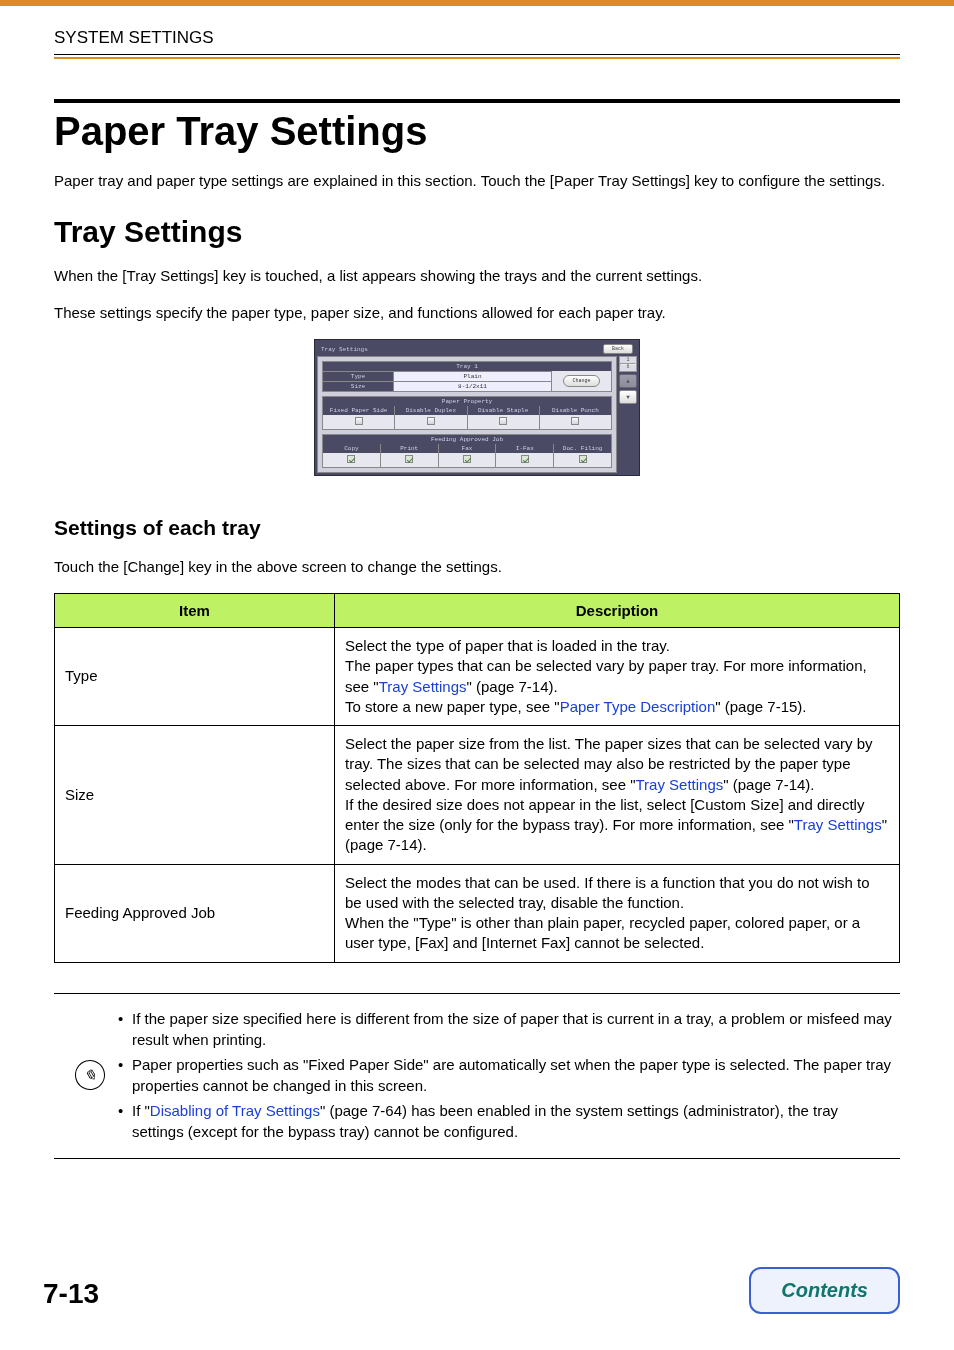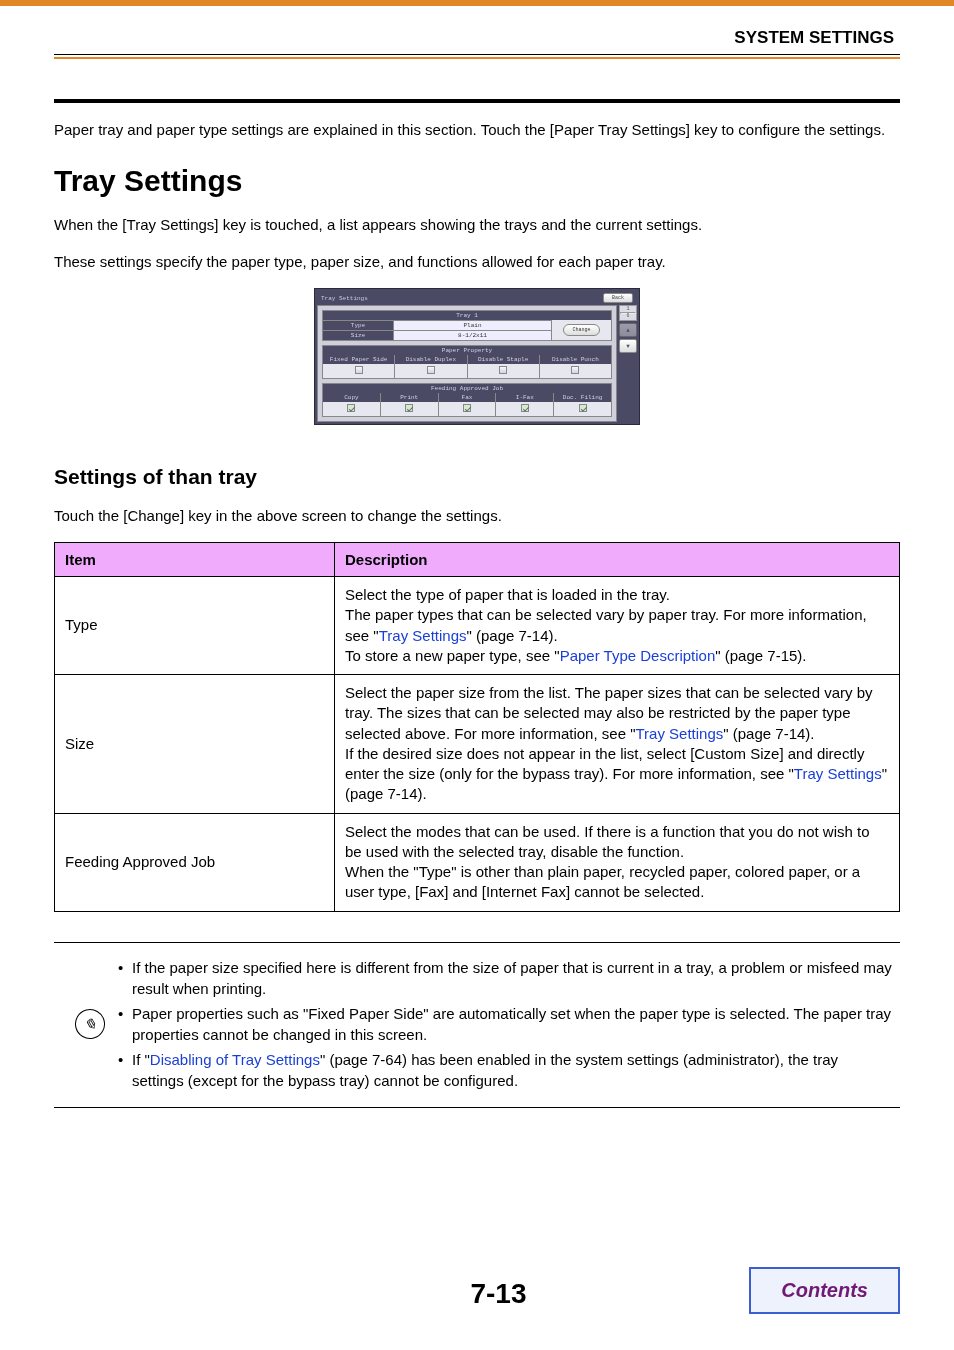--- a/index.html
+++ b/index.html
@@ -9,21 +9,21 @@
     height: 1350px;
     font-family: Arial, Helvetica, sans-serif;
     font-size: 15px;
     color: #000;
     background: #fff;
     position: relative;
   }
   .orange-bar { background: #e08826; height: 6px; width: 100%; }
   .page { padding: 0 54px; }
   .header-area { margin-top: 22px; }
-  .sys-label { font-weight: bold; font-size: 17px; text-align: right; padding-right: 6px; }
+  .sys-label { font-weight: normal; font-size: 17px; text-align: left; padding-right: 6px; }
   .under-header { border-bottom: 1px solid #000; margin-top: 6px; }
   .orange-under { height: 2px; background: #e08826; width: 100%; margin-top: 2px; }
   .thick-rule { border-top: 4px solid #000; margin-top: 40px; }
   h1 { font-size: 40px; margin: 6px 0 14px 0; font-weight: bold; }
   h2.section { font-size: 30px; margin: 24px 0 10px 0; font-weight: bold; }
   h3.sub { font-size: 21px; margin: 8px 0 10px 0; font-weight: bold; }
   p { margin: 16px 0; line-height: 1.4; }
   a.link { color: #1a3fd6; }
 
   
@@ -65,57 +65,58 @@
   .side-col { width:18px; margin-left:2px; display:flex; flex-direction:column; gap:2px; }
   .side-frac { background:#dadce6; border:1px solid #999; text-align:center; font-size:5px; line-height:1; padding:1px 0; color:#555; }
   .side-hr { border-top:1px solid #999; margin:0; }
   .side-btn { background:linear-gradient(#fff,#ddd); border:1px solid #888; height:14px; display:flex; align-items:center; justify-content:center; border-radius:2px; color:#555; }
   .side-btn.disabled { opacity:.45; }
   .shot-flex { display:flex; }
 
   
   table.settings { border-collapse: collapse; width: 100%; margin-top: 12px; }
   table.settings th, table.settings td { border: 1px solid #000; padding: 8px 10px; vertical-align: top; font-size: 15px; }
-  table.settings th { background: #f0abfc; text-align: left; font-weight: bold; }
+  table.settings th { background: #bef264; text-align: center; font-weight: bold; }
   table.settings td.item { width: 280px; vertical-align: middle; }
   table.settings td { line-height: 1.35; }
 
   
   .note-box { border-top: 1px solid #000; border-bottom: 1px solid #000; margin-top: 30px; padding: 10px 8px 12px 8px; display:flex; }
   .note-icon-wrap { width: 56px; display:flex; align-items:center; justify-content:center; flex-shrink:0; }
   .note-icon { width:30px; height:30px; border:1.5px solid #000; border-radius:50%; display:flex; align-items:center; justify-content:center; font-size:16px; font-style:italic; transform:rotate(-15deg); }
   .note-icon span { transform:rotate(15deg) skewX(-10deg); }
   .note-list { list-style:none; margin:0; padding:0; flex:1; }
   .note-list li { position:relative; padding-left:14px; margin:4px 0; line-height:1.4; }
   .note-list li::before { content:"•"; position:absolute; left:0; }
 
   
   .footer { position:absolute; bottom:40px; left:0; right:0; }
-  .page-num { text-align:center; font-size:28px; font-weight:bold;padding-left:43px; }
+  .page-num { text-align:left; font-size:28px; font-weight:bold;padding-left:43px; }
   .contents-btn {
     position:absolute; right:54px; bottom:-4px;
-    border:2px solid #3a5fd0; border-radius:0; background:#eef2fc;
-    padding:10px 30px; color:#701a75; font-weight:bold; font-size:20px;
+    border:2px solid #3a5fd0; border-radius:12px; background:#eef2fc;
+    padding:10px 30px; color:#0f766e; font-weight:bold; font-size:20px;
     font-style:italic;
   }
 </style>
 </head>
 <body>
 
 <div class="orange-bar"></div>
 
 <div class="page">
 
   <div class="header-area">
     <div class="sys-label">SYSTEM SETTINGS</div>
     <div class="under-header"></div>
     <div class="orange-under"></div>
   </div>
 
   <div class="thick-rule"></div>
+  <h1>Paper Tray Settings</h1>
   <p>Paper tray and paper type settings are explained in this section. Touch the [Paper Tray Settings] key to configure the settings.</p>
 
   <h2 class="section">Tray Settings</h2>
   <p>When the [Tray Settings] key is touched, a list appears showing the trays and the current settings.</p>
   <p>These settings specify the paper type, paper size, and functions allowed for each paper tray.</p>
 
   <div class="shot-wrap">
     <div class="shot">
       <div class="titlebar">
         <span>Tray Settings</span>
@@ -194,21 +195,21 @@
             <hr class="side-hr">
             <div>6</div>
           </div>
           <div class="side-btn disabled">▲</div>
           <div class="side-btn">▼</div>
         </div>
       </div>
     </div>
   </div>
 
-  <h3 class="sub">Settings of than tray</h3>
+  <h3 class="sub">Settings of each tray</h3>
   <p>Touch the [Change] key in the above screen to change the settings.</p>
 
   <table class="settings">
     <thead>
       <tr>
         <th>Item</th>
         <th>Description</th>
       </tr>
     </thead>
     <tbody>

